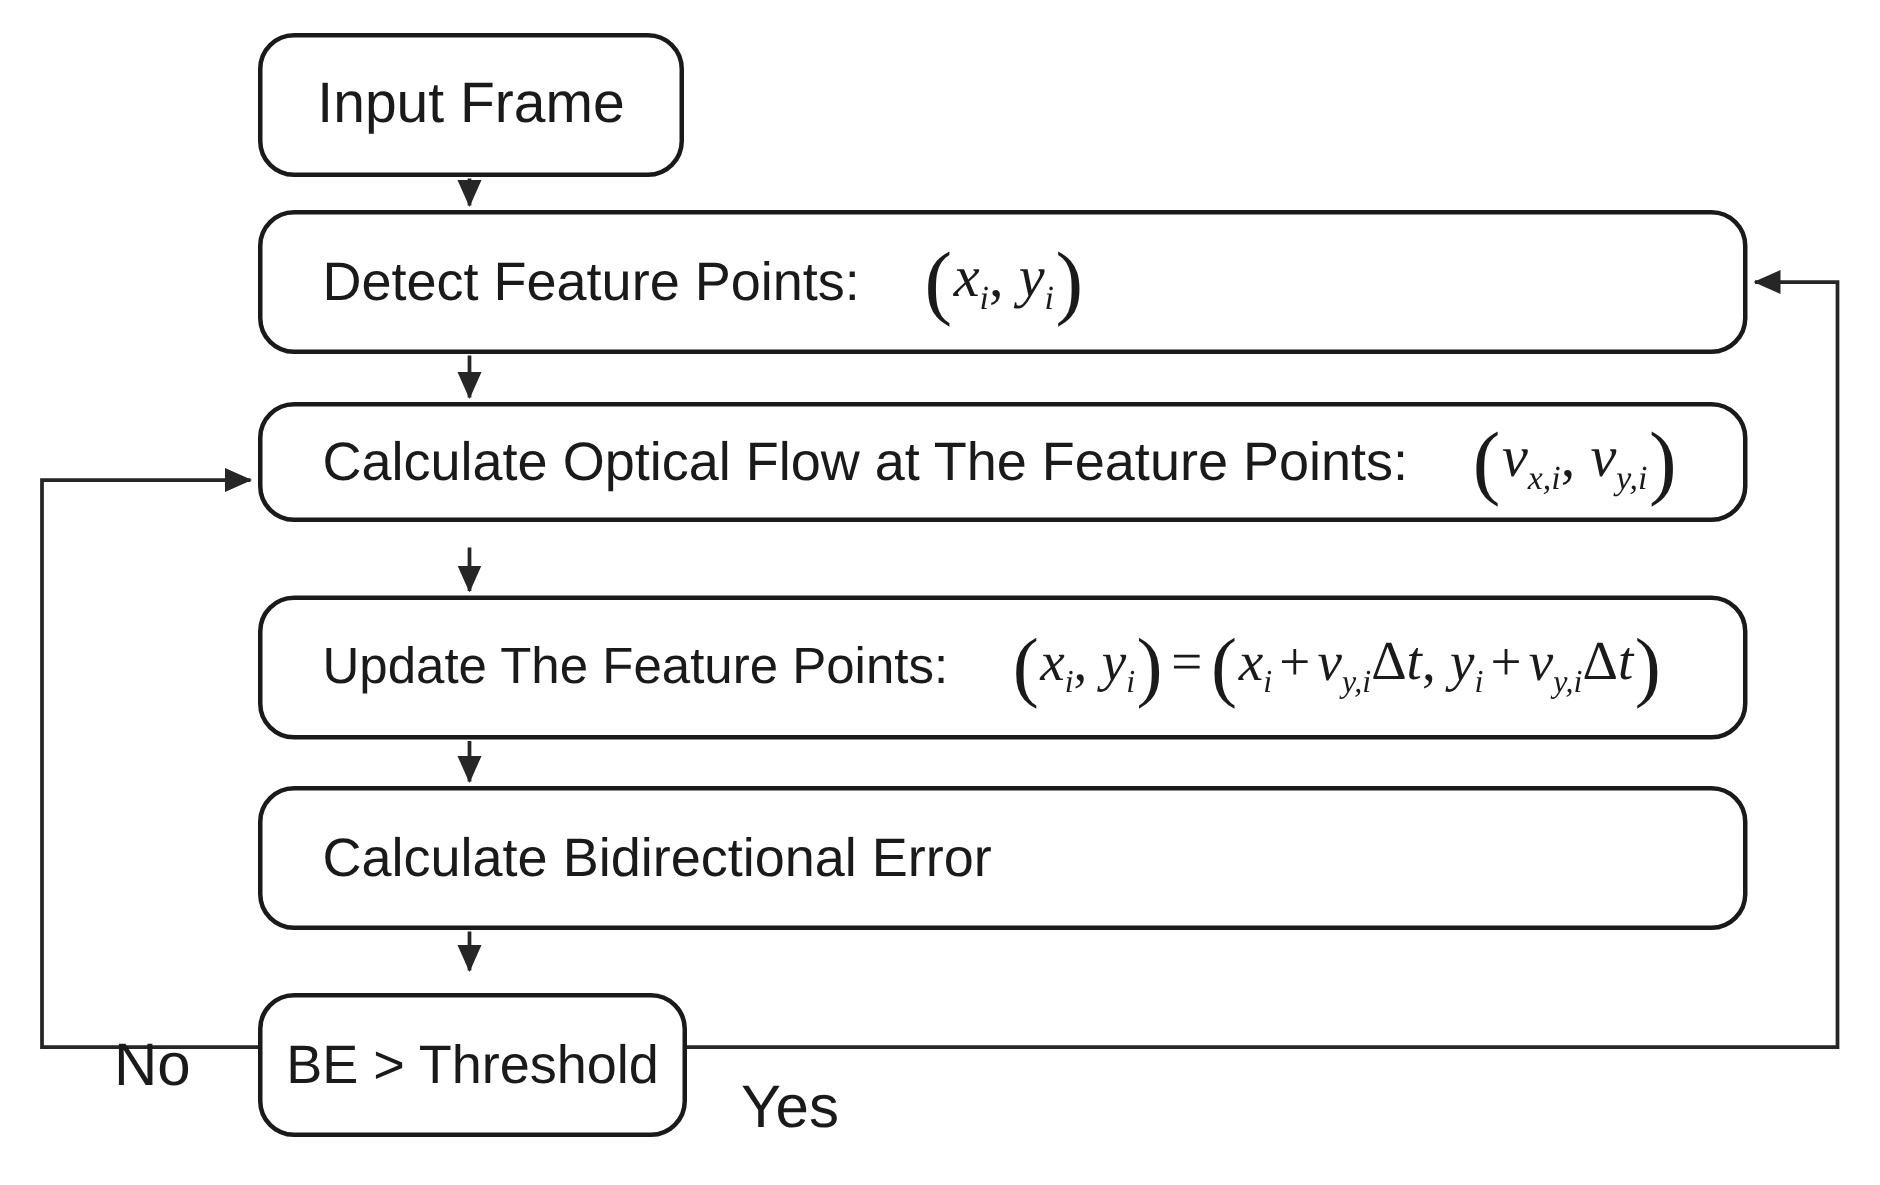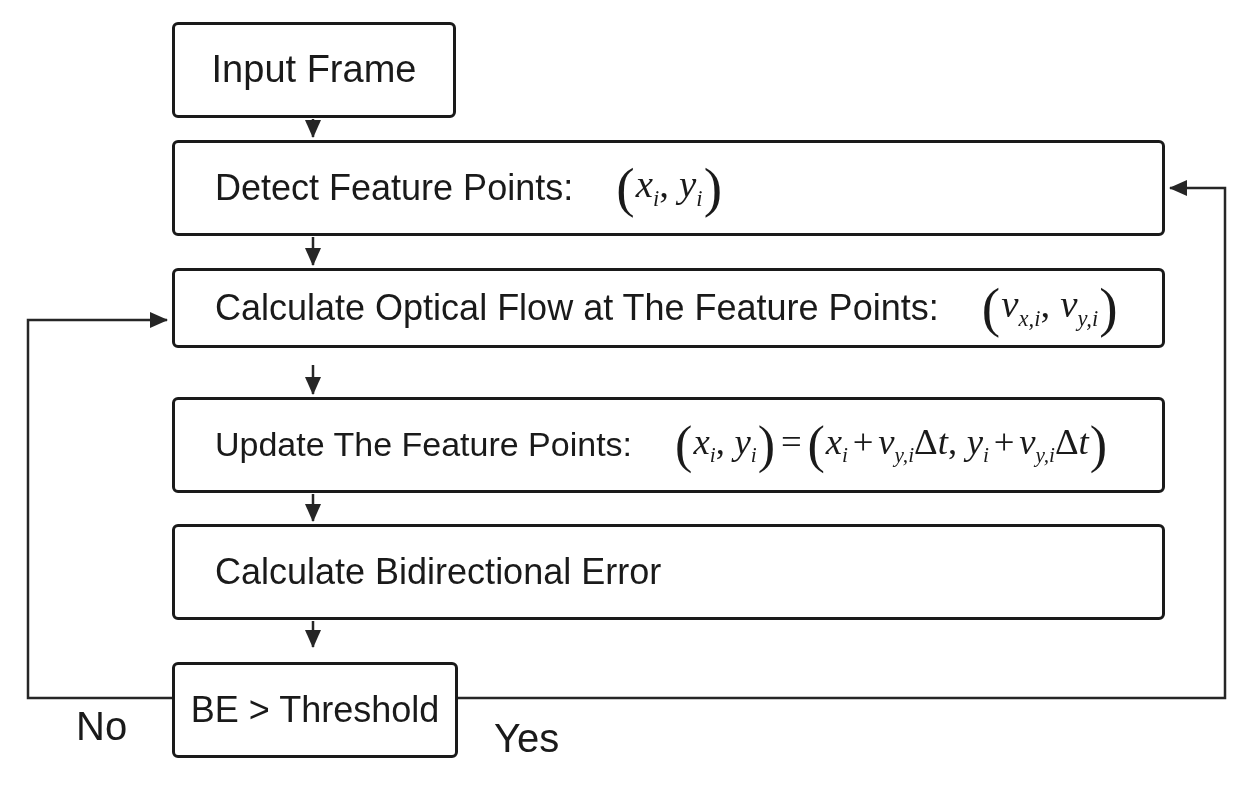--- a/index.html
+++ b/index.html
@@ -7,21 +7,21 @@
     position:relative; width:1253px; height:790px;
     background:var(--background,#ffffff);
     font-family:"Liberation Sans", sans-serif;
     color:var(--text,#1a1a1a);
     overflow:hidden;
   }
   .connectors { position:absolute; left:0; top:0; width:1253px; height:790px; }
   .node {
     position:absolute; box-sizing:border-box;
     border:3px solid var(--box-border,#1a1a1a);
-    border-radius:6px; background:#ffffff;
+    border-radius:24px; background:#ffffff;
     display:flex; align-items:center; white-space:nowrap;
     line-height:1.1;
   }
   .node-center { justify-content:center; }
   .node-left   { padding-left:40px;gap:42px; }
   #node-input-frame                  { left:172px; top:22px;  width:284px; height:96px; font-size:38px; }
   #node-detect-feature-points       { left:172px; top:140px; width:993px; height:96px; font-size:36px; }
   #node-calculate-optical-flow      { left:172px; top:268px; width:993px; height:80px; font-size:36px; }
   #node-update-feature-points       { left:172px; top:397px; width:993px; height:96px; font-size:34px; }
   #node-calculate-bidirectional-error { left:172px; top:524px; width:993px; height:96px; font-size:36px; }
@@ -30,21 +30,21 @@
   .math { font-family:"Liberation Serif", serif; font-size:1.08em; }
   .tok { display:inline; }
   .tok-v { font-style:italic; }
   .tok-u { font-style:normal; }
   .tok-p { font-style:normal; font-size:1.42em; vertical-align:-0.16em; font-weight:400; padding:0 0.02em; }
   .tok-op { font-style:normal; padding:0 0.13em; }
   .tok-c { font-style:normal; padding-right:0.26em; }
   sub.tok-subscript { font-size:0.58em; font-style:italic; }
 
   .edge-label { position:absolute; font-size:40px; color:var(--text,#1a1a1a); }
-  #label-no  { left:76px;  top:704px; }
+  #label-no  { left:76px;  top:688px; }
   #label-yes { left:494px; top:716px; }
 </style>
 </head>
 <body>
 
 <div class="canvas">
 
   <svg class="connectors" viewBox="0 0 1253 790" xmlns="http://www.w3.org/2000/svg" aria-hidden="true">
     <defs>
       <marker id="ah" markerUnits="userSpaceOnUse" markerWidth="20" markerHeight="18" refX="17" refY="8" orient="auto">

